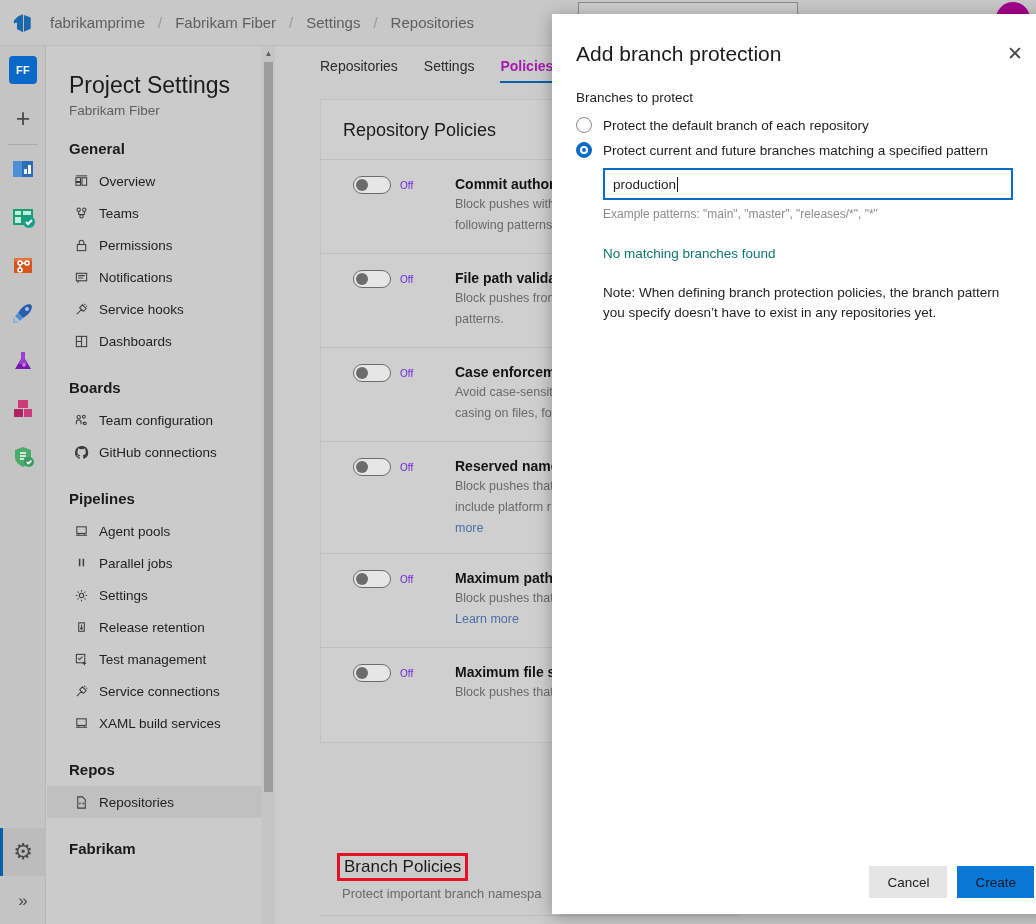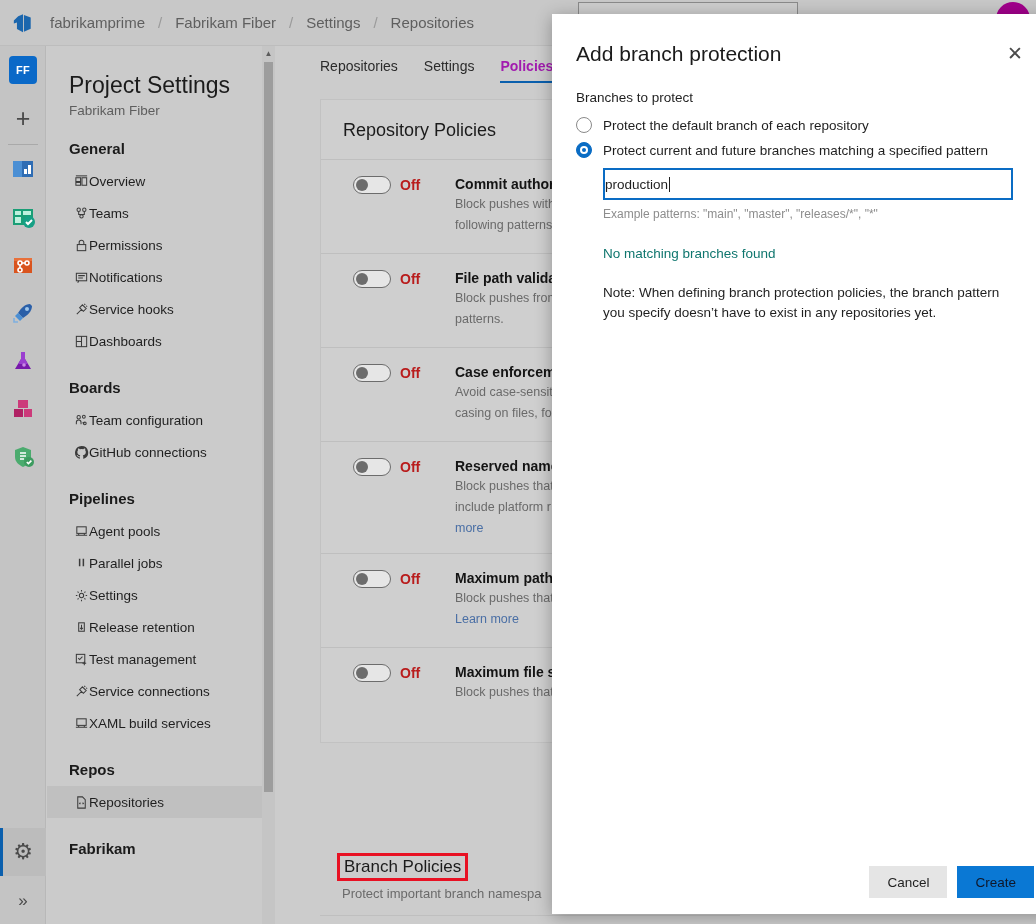--- a/index.html
+++ b/index.html
@@ -56,21 +56,21 @@
 
   
   .sidebar {
     position: absolute; left: 47px; top: 46px; width: 228px; height: 878px;
     background: #cbcbcb; overflow: hidden;
   }
   .ps-title { font-size: 23px; color: #1b1b1b; padding: 26px 0 0 22px; font-weight: 400; }
   .ps-sub { font-size: 13.5px; color: #5e5e5e; padding: 4px 0 0 22px; }
   .nav-group { font-size: 15px; font-weight: bold; color: #1b1b1b; padding: 22px 0 8px 22px; }
   .nav-item {
-    display: flex; align-items: center; height: 32px; padding-left: 26px;
+    display: flex; align-items: center; gap: 10px; height: 32px; padding-left: 26px;
     font-size: 13.5px; color: #1f1f1f; cursor: default;
   }
   .nav-item.selected { background: #c0c0c0; }
   .nav-ico { width: 16px; height: 16px; display: flex; align-items: center; justify-content: center; flex: 0 0 16px; }
   .nav-ico svg { display: block; }
 
   
   .sb-track {
     position: absolute; right: 0px; top: 0; width: 13px; height: 878px; background: #c5c5c5;
   }
@@ -99,21 +99,21 @@
   }
   .policy-row:last-child { border-bottom: none; }
   .toggle-wrap { display: flex; align-items: center; gap: 9px; width: 134px; padding-left: 32px; flex: 0 0 134px; }
   .toggle {
     width: 38px; height: 18px; border-radius: 10px; border: 1px solid #6c6c6c;
     background: #e6e6e6; position: relative;
   }
   .toggle .knob {
     position: absolute; left: 2px; top: 2px; width: 12px; height: 12px; border-radius: 50%; background: #6c6c6c;
   }
-  .toggle-label { font-size: 14px; color: #b91c1c; font-weight: bold; }
+  .toggle-label { font-size: 10px; color: #6d28d9; }
   .policy-text { padding-right: 8px; }
   .policy-title { font-size: 14px; font-weight: bold; color: #141414; white-space: nowrap; }
   .policy-desc { font-size: 12.5px; color: #6a6a6a; line-height: 18px; margin-top: 3px; white-space: nowrap; }
   .policy-link { color: #4a6fa5; }
 
   .branch-section { position: absolute; left: 44px; top: 792px; width: 420px; }
   .branch-head-wrap { padding: 18px 0 0 22px; }
   .branch-title {
     display: inline-block; font-size: 17px; color: #1b1b1b;
     outline: 3px solid #e81123; padding: 1px 4px; position: relative; left: -2px;
@@ -147,21 +147,21 @@
     content: ""; position: absolute; left: 3px; top: 3px; width: 8px; height: 8px;
     border-radius: 50%; background: #fff;
   }
   .radio.on::before {
     content: ""; position: absolute; left: 5px; top: 5px; width: 4px; height: 4px;
     border-radius: 50%; background: #0a6cc4; z-index: 2;
   }
   .radio-text { font-size: 13.5px; color: #1f1f1f; }
   .pattern-input {
     margin: 10px 0 0 27px; width: 410px; height: 32px; border: 2px solid #0a6cc4; background: #fff;
-    display: flex; align-items: center; font-size: 13.5px; color: #1f1f1f;
+    display: flex; align-items: center; padding-left: 8px; font-size: 13.5px; color: #1f1f1f;
   }
   .caret { display: inline-block; width: 1px; height: 15px; background: #1f1f1f; margin-left: 1px; }
   .hint { font-size: 12px; color: #8d8d8d; margin: 7px 0 0 27px; }
   .nomatch { font-size: 13.5px; color: #0f766e; margin: 25px 0 0 27px; }
   .note { font-size: 13.5px; color: #1f1f1f; margin: 22px 0 0 27px; width: 420px; line-height: 20px; }
   .dlg-footer {
     position: absolute; left: 0; bottom: 0; width: 500px; padding: 16px 18px;
     display: flex; justify-content: flex-end; gap: 10px;
   }
   .btn { height: 32px; padding: 0 18px; font-size: 13.5px; border: none; cursor: pointer;

